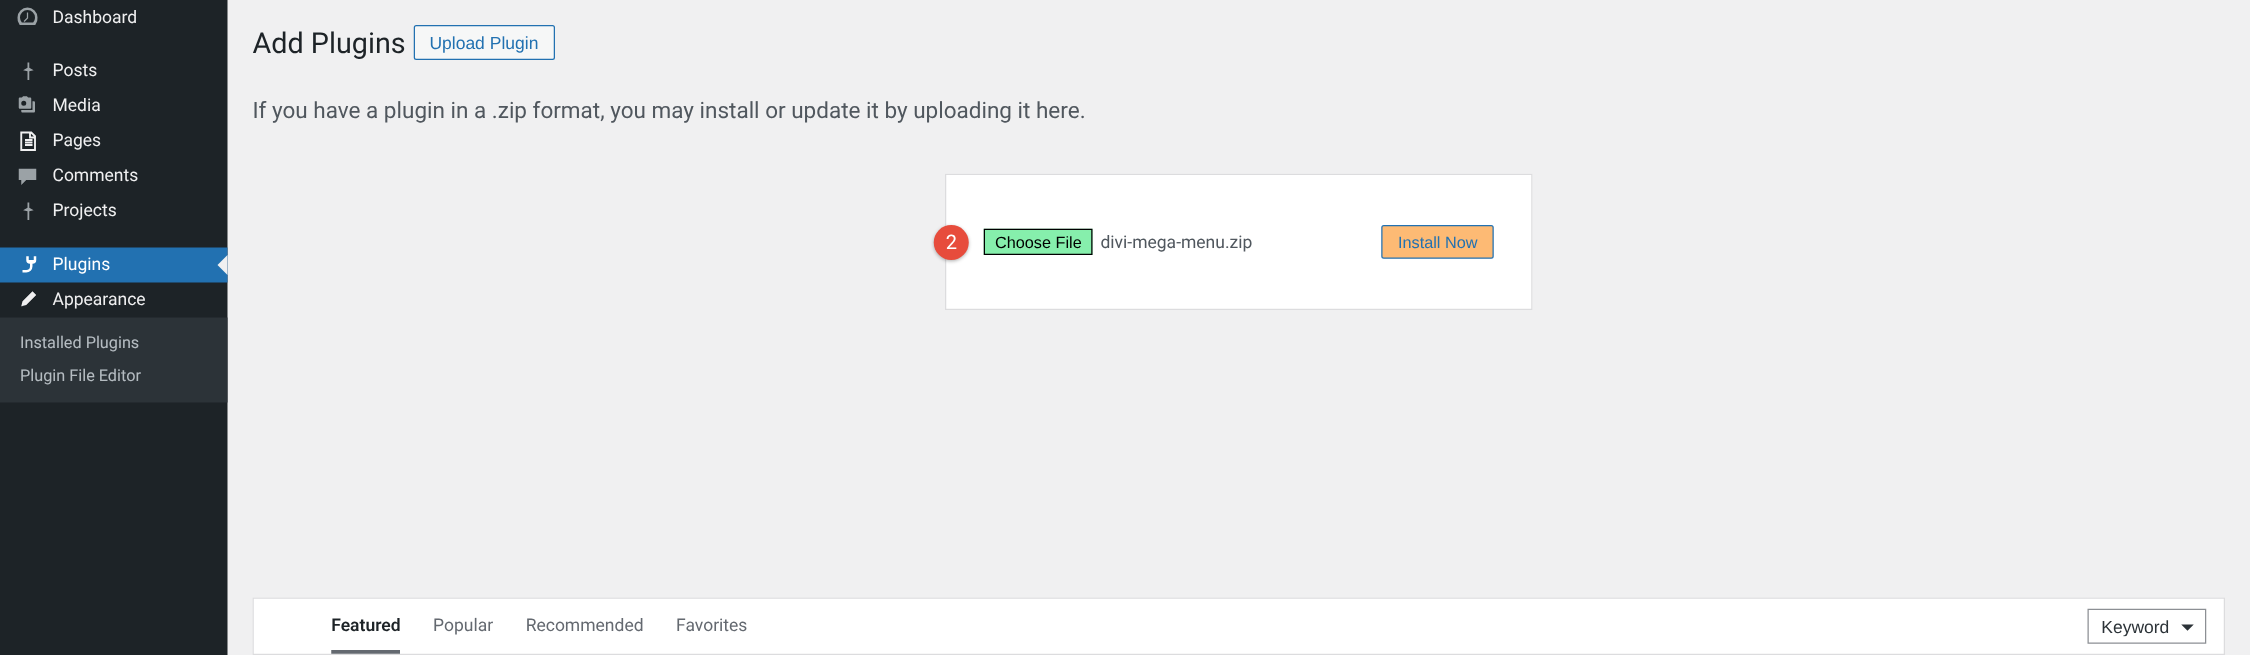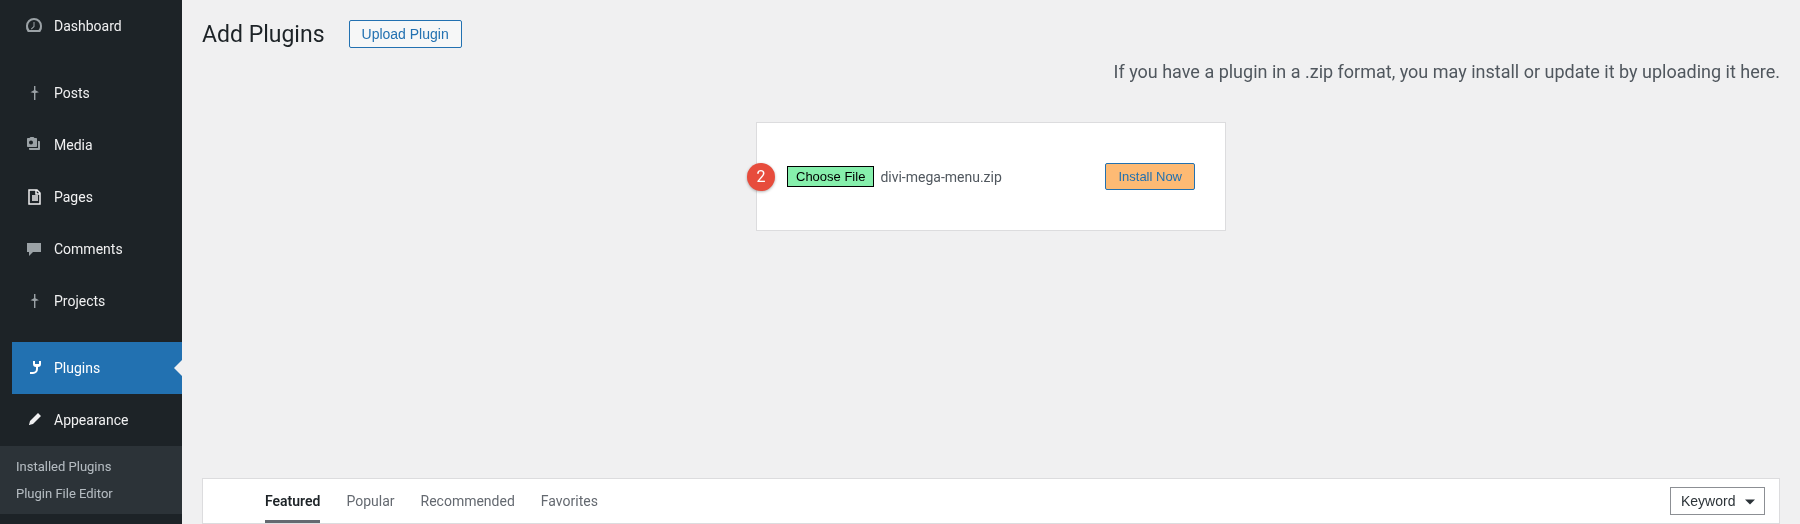--- a/index.html
+++ b/index.html
@@ -17,25 +17,24 @@
     }
     .sidebar {
       width: 182px;
       background: #1d2327;
       color: #f0f0f1;
       flex-shrink: 0;
     }
     .sidebar-item {
       display: flex;
       align-items: center;
-      padding: 16px 12px;
+      padding: 4px 12px;
       color: #f0f0f1;
       cursor: pointer;
       position: relative;
-      margin-left: 12px;
     }
     .sidebar-item.active {
       background: #2271b1;
       color: #fff;
     }
     .sidebar-item.active::after {
       content: '';
       position: absolute;
       right: 0;
       top: 50%;
@@ -104,39 +103,39 @@
     }
     .main-content {
       flex: 1;
       padding: 20px 20px 0 20px;
       display: flex;
       flex-direction: column;
     }
     .header-row {
       display: flex;
       align-items: center;
-      gap: 24px;
-      margin-bottom: 13px;
+      gap: 6px;
+      margin-bottom: 30px;
     }
     .page-title {
       font-size: 23px;
       font-weight: 400;
       color: #1d2327;
     }
     .upload-plugin-btn {
       border: 1px solid #2271b1;
       color: #2271b1;
       background: #f6f7f7;
       padding: 5px 12px;
       font-size: 14px;
       cursor: pointer;
       border-radius: 2px;
     }
     .upload-instruction {
-      text-align: right;
+      text-align: left;
       font-size: 18px;
       color: #50575e;
       margin-bottom: 40px;
     }
     .upload-box {
       background: #fff;
       border: 1px solid #dcdcde;
       padding: 40px 30px;
       width: 470px;
       margin: 0 auto 50px;

